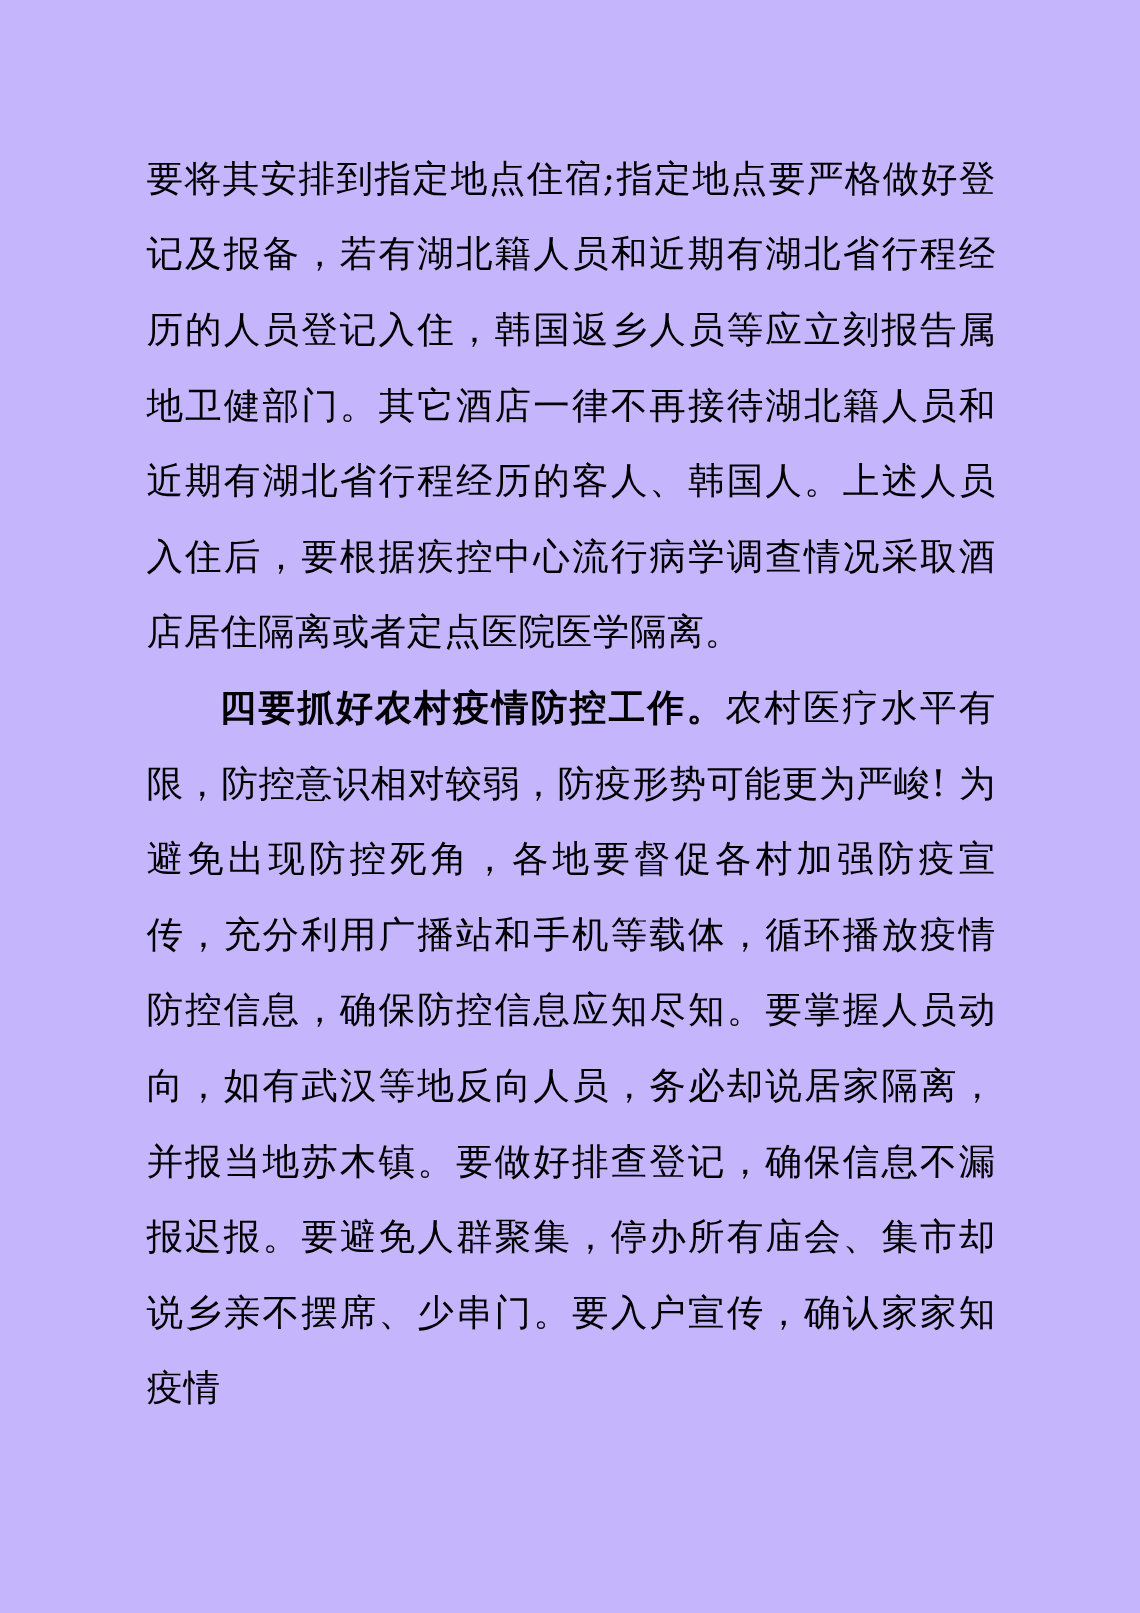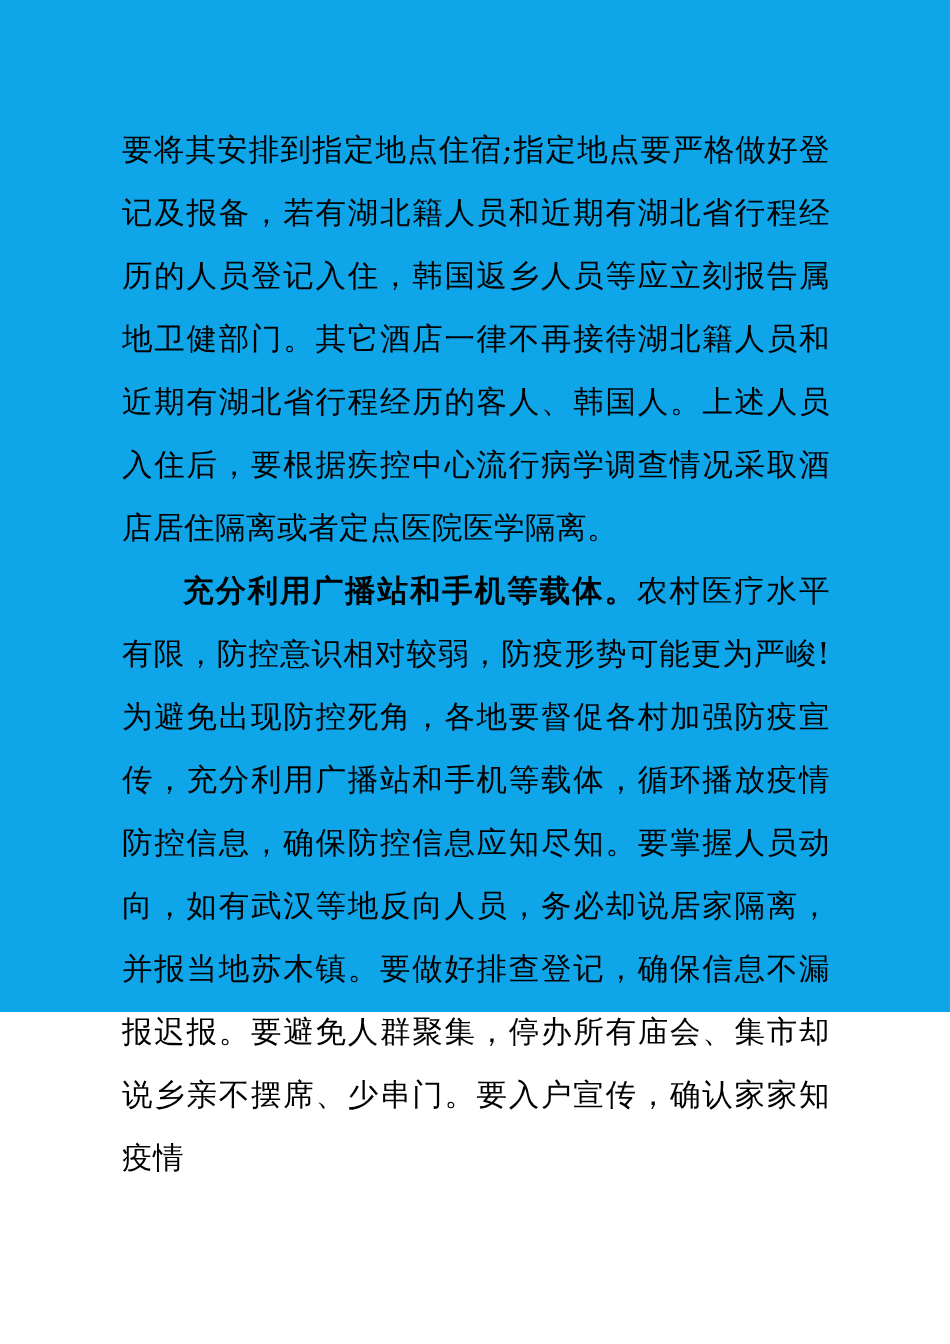--- a/index.html
+++ b/index.html
@@ -10,24 +10,24 @@
   body {
     width: 950px;
     height: 1344px;
     overflow: hidden;
     font-family: "DejaVu Serif", "Liberation Serif", serif;
     color: #000000;
   }
   .page {
     position: relative;
     width: 950px;
-    height: 1012px;
+    height: 1344px;
     box-sizing: border-box;
     padding: 118px 120px 40px 122px;
-    background: #0ea5e9;
+    background: #c4b5fd;
   }
   .doc-body {
     font-size: 30.5px;
     line-height: 63px;
     text-align: justify;
     text-justify: inter-ideograph;
     letter-spacing: 0.5px;
   }
   p {
     margin: 0;
@@ -49,17 +49,17 @@
 
 <div class="page">
   <div class="doc-body">
 
     <p class="para">
       <span>要将其安排到指定地点住宿;指定地点要严格做好登记及报备，若有湖北籍人员和近期有湖北省行程经历的人员登记入住，韩国返乡人员等应立刻报告属地卫健部门。其它酒店一律不再接待湖北籍人员和近期有湖北省行程经历的客人、韩国人。上述人员入住后，要根据疾控中心流行病学调查情况采取酒店居住隔离或者定点医院医学隔离。</span>
     </p>
 
 
     <p class="indented">
-      <span class="lead">充分利用广播站和手机等载体。</span><span>农村医疗水平有限，防控意识相对较弱，防疫形势可能更为严峻! 为避免出现防控死角，各地要督促各村加强防疫宣传，充分利用广播站和手机等载体，循环播放疫情防控信息，确保防控信息应知尽知。要掌握人员动向，如有武汉等地反向人员，务必却说居家隔离，并报当地苏木镇。要做好排查登记，确保信息不漏报迟报。要避免人群聚集，停办所有庙会、集市却说乡亲不摆席、少串门。要入户宣传，确认家家知疫情</span>
+      <span class="lead">四要抓好农村疫情防控工作。</span><span>农村医疗水平有限，防控意识相对较弱，防疫形势可能更为严峻! 为避免出现防控死角，各地要督促各村加强防疫宣传，充分利用广播站和手机等载体，循环播放疫情防控信息，确保防控信息应知尽知。要掌握人员动向，如有武汉等地反向人员，务必却说居家隔离，并报当地苏木镇。要做好排查登记，确保信息不漏报迟报。要避免人群聚集，停办所有庙会、集市却说乡亲不摆席、少串门。要入户宣传，确认家家知疫情</span>
     </p>
 
   </div>
 </div>
 
 </body></html>

